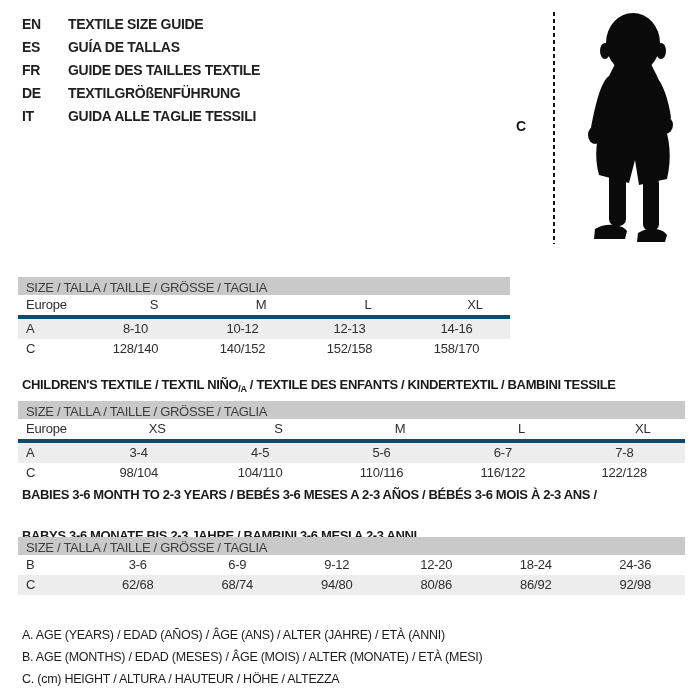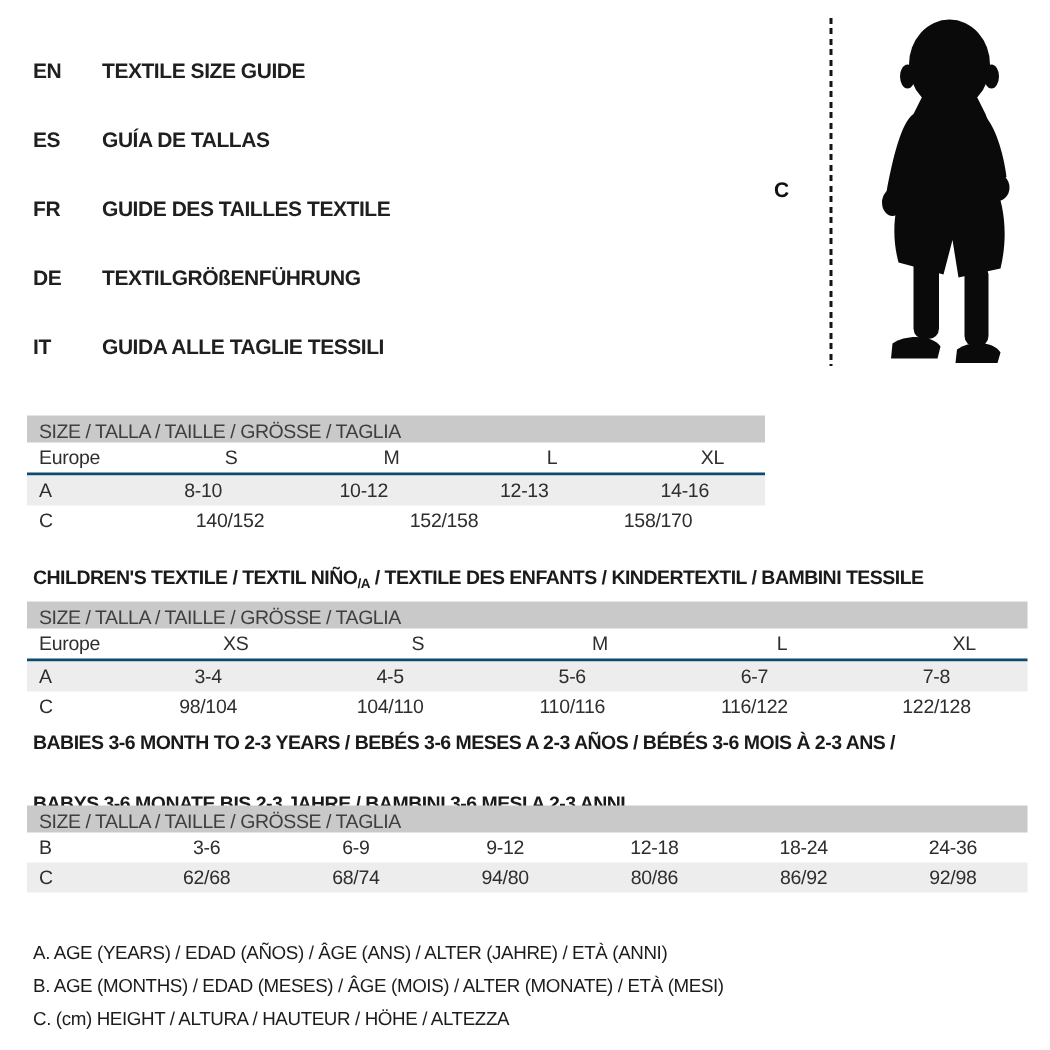--- a/index.html
+++ b/index.html
@@ -2,21 +2,21 @@
 <html><head>
 <meta charset="utf-8">
 <style>
   html,body{margin:0;padding:0;background:#fff;}
   .page{
     position:relative;width:700px;height:700px;background:#ffffff;overflow:hidden;
     font-family:"Liberation Sans", sans-serif;color:#222;
   }
   
   .lang-block{position:absolute;top:13px;left:22px;}
-  .lang-row{display:flex;line-height:23px;font-size:14px;font-weight:bold;letter-spacing:-0.3px;color:#1f1f1f;margin-top:23px;}
+  .lang-row{display:flex;line-height:23px;font-size:14px;font-weight:bold;letter-spacing:-0.3px;color:#1f1f1f;}
   .lang-code{width:46px;}
   
   .figure-block{position:absolute;top:8px;left:508px;width:192px;height:240px;}
   .c-label{position:absolute;left:8px;top:110px;font-size:14px;font-weight:bold;color:#111;}
   .dashed-line{
     position:absolute;left:45px;top:4px;width:2px;height:232px;
     background:repeating-linear-gradient(to bottom,#141414 0 4px,transparent 4px 7px);
   }
   .figure-svg{position:absolute;left:58px;top:2px;}
   
@@ -25,21 +25,21 @@
     letter-spacing:-0.35px;white-space:nowrap;
   }
   .sec-title .subscript{font-size:9px;vertical-align:-3px;}
   .sizetable{position:absolute;left:18px;}
   .tbar{
     height:18px;line-height:21px;background:#c9c9c9;color:#3e3e3e;
     font-size:13px;letter-spacing:-0.3px;padding-left:8px;box-sizing:border-box;
   }
   .trow{display:flex;height:20px;line-height:20px;font-size:13px;color:#2e2e2e;letter-spacing:-0.2px;}
   .trow.alt{background:#ededed;}
-  .trow.ruled{border-bottom:2px solid #0c4a6e;gap:37px;}
+  .trow.ruled{border-bottom:4px solid #0c4a6e;gap:37px;}
   .tlabel{padding-left:8px;box-sizing:border-box;}
   .t1 .tlabel{width:64px;}
   .t2 .tlabel{width:60px;}
   .t3 .tlabel{width:70px;}
   .tcell{flex:1;text-align:center;}
   
   .legend{position:absolute;left:22px;top:624px;}
   .legend-line{font-size:12.5px;font-weight:normal;line-height:22px;color:#1c1c1c;letter-spacing:-0.25px;white-space:nowrap;}
 </style>
 </head>
@@ -103,20 +103,21 @@
     </div>
     <div class="trow alt">
       <div class="tlabel">A</div>
       <div class="tcell">8-10</div>
       <div class="tcell">10-12</div>
       <div class="tcell">12-13</div>
       <div class="tcell">14-16</div>
     </div>
     <div class="trow">
       <div class="tlabel">C</div>
+      <div class="tcell">128/140</div>
       <div class="tcell">140/152</div>
       <div class="tcell">152/158</div>
       <div class="tcell">158/170</div>
     </div>
   </div>
 
   <div class="sec-title" style="top:377px;">
     <span>CHILDREN'S TEXTILE / TEXTIL NIÑO</span><span class="subscript">/A</span><span> / TEXTILE DES ENFANTS / KINDERTEXTIL / BAMBINI TESSILE</span>
   </div>
   <div class="sizetable t2" style="top:401px;width:667px;">
@@ -153,21 +154,21 @@
   <div class="sec-title" style="top:528px;">
     <span>BABYS 3-6 MONATE BIS 2-3 JAHRE / BAMBINI 3-6 MESI A 2-3 ANNI</span>
   </div>
   <div class="sizetable t3" style="top:537px;width:667px;">
     <div class="tbar">SIZE / TALLA / TAILLE / GRÖSSE / TAGLIA</div>
     <div class="trow">
       <div class="tlabel">B</div>
       <div class="tcell">3-6</div>
       <div class="tcell">6-9</div>
       <div class="tcell">9-12</div>
-      <div class="tcell">12-18</div>
+      <div class="tcell">12-20</div>
       <div class="tcell">18-24</div>
       <div class="tcell">24-36</div>
     </div>
     <div class="trow alt">
       <div class="tlabel">C</div>
       <div class="tcell">62/68</div>
       <div class="tcell">68/74</div>
       <div class="tcell">94/80</div>
       <div class="tcell">80/86</div>
       <div class="tcell">86/92</div>

